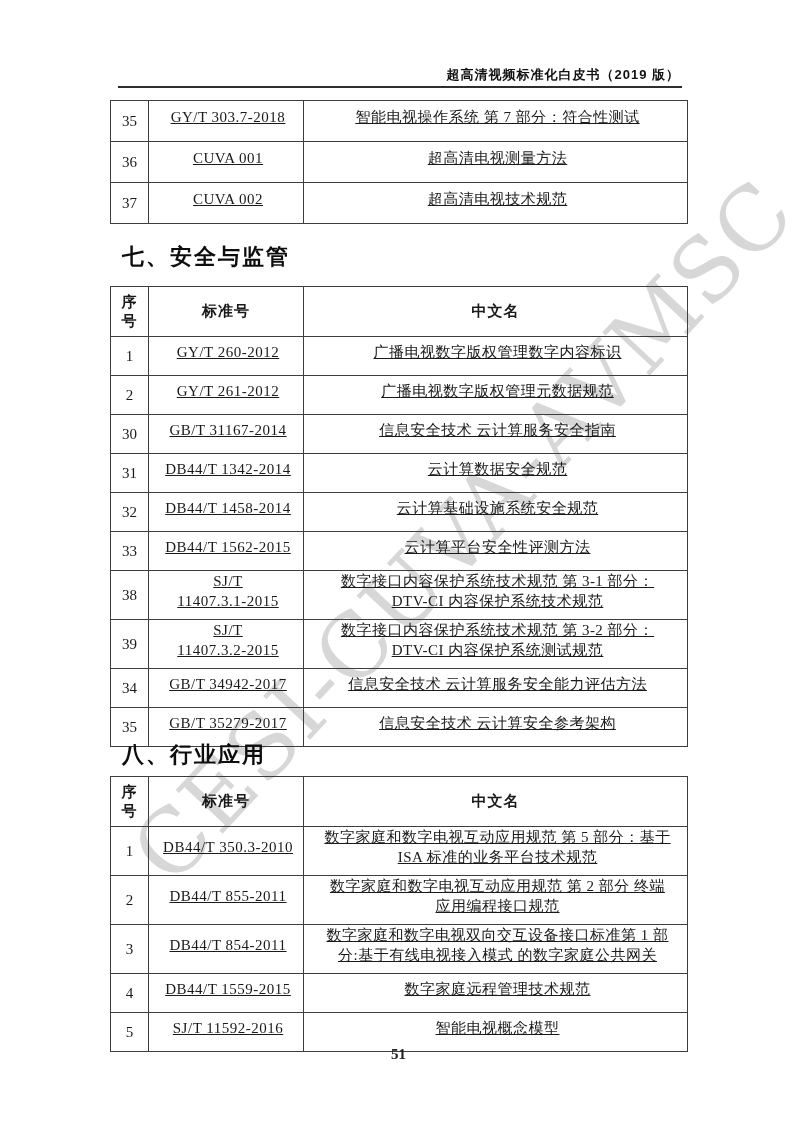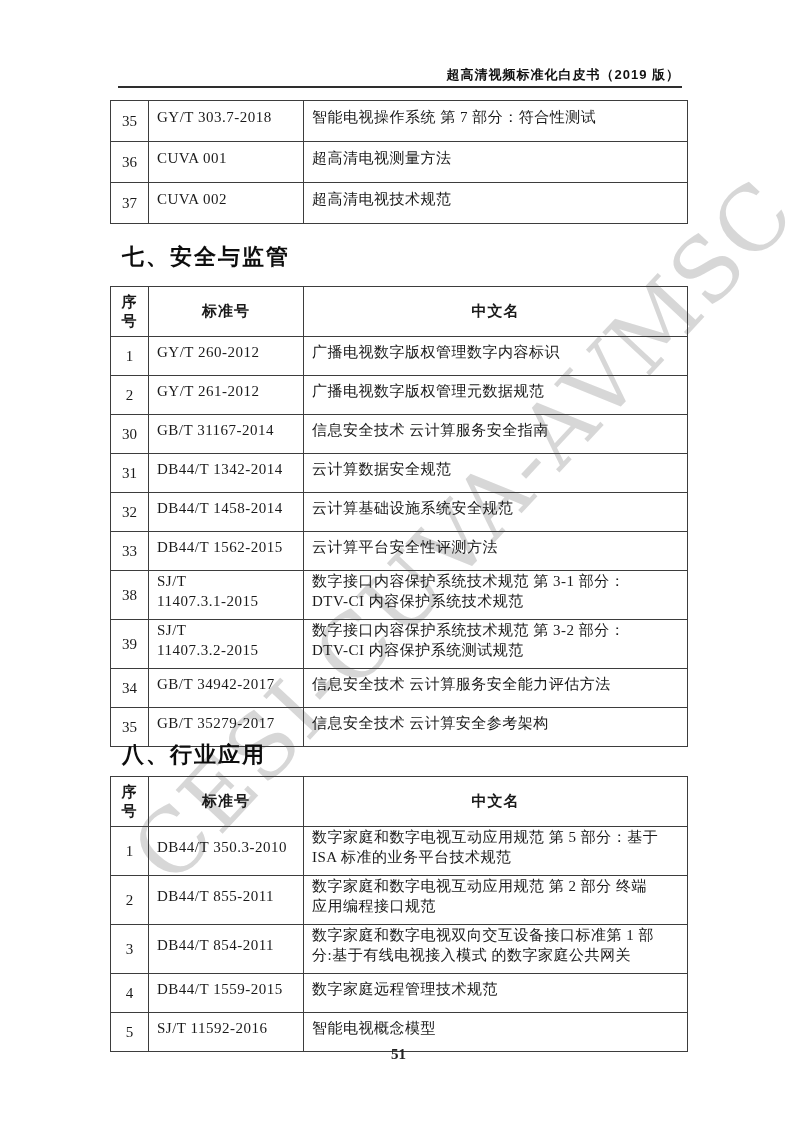--- a/index.html
+++ b/index.html
@@ -64,24 +64,25 @@
   table.std th{
     font-weight:bold;
     text-align:center;
     line-height:19px;
     white-space:pre-line;
     letter-spacing:1px;
   }
   table.std thead tr{height:50px;}
   td.c-no{text-align:center;letter-spacing:0;}
   td.c-std,td.c-name{
-    text-align:left;
+    text-align:center;
     padding:0 4px 8px 8px;
     white-space:pre-line;
     letter-spacing:0.5px;
+    text-decoration:underline;
   }
   tr.single{height:39px;}
   tr.multi{height:49px;line-height:20px;}
   #table-0{top:100px;}
   #table-0 tr.single{height:41px;}
   #table-1{top:286px;}
   #table-2{top:776px;}
   .sec-heading{
     position:absolute;
     left:122px;

